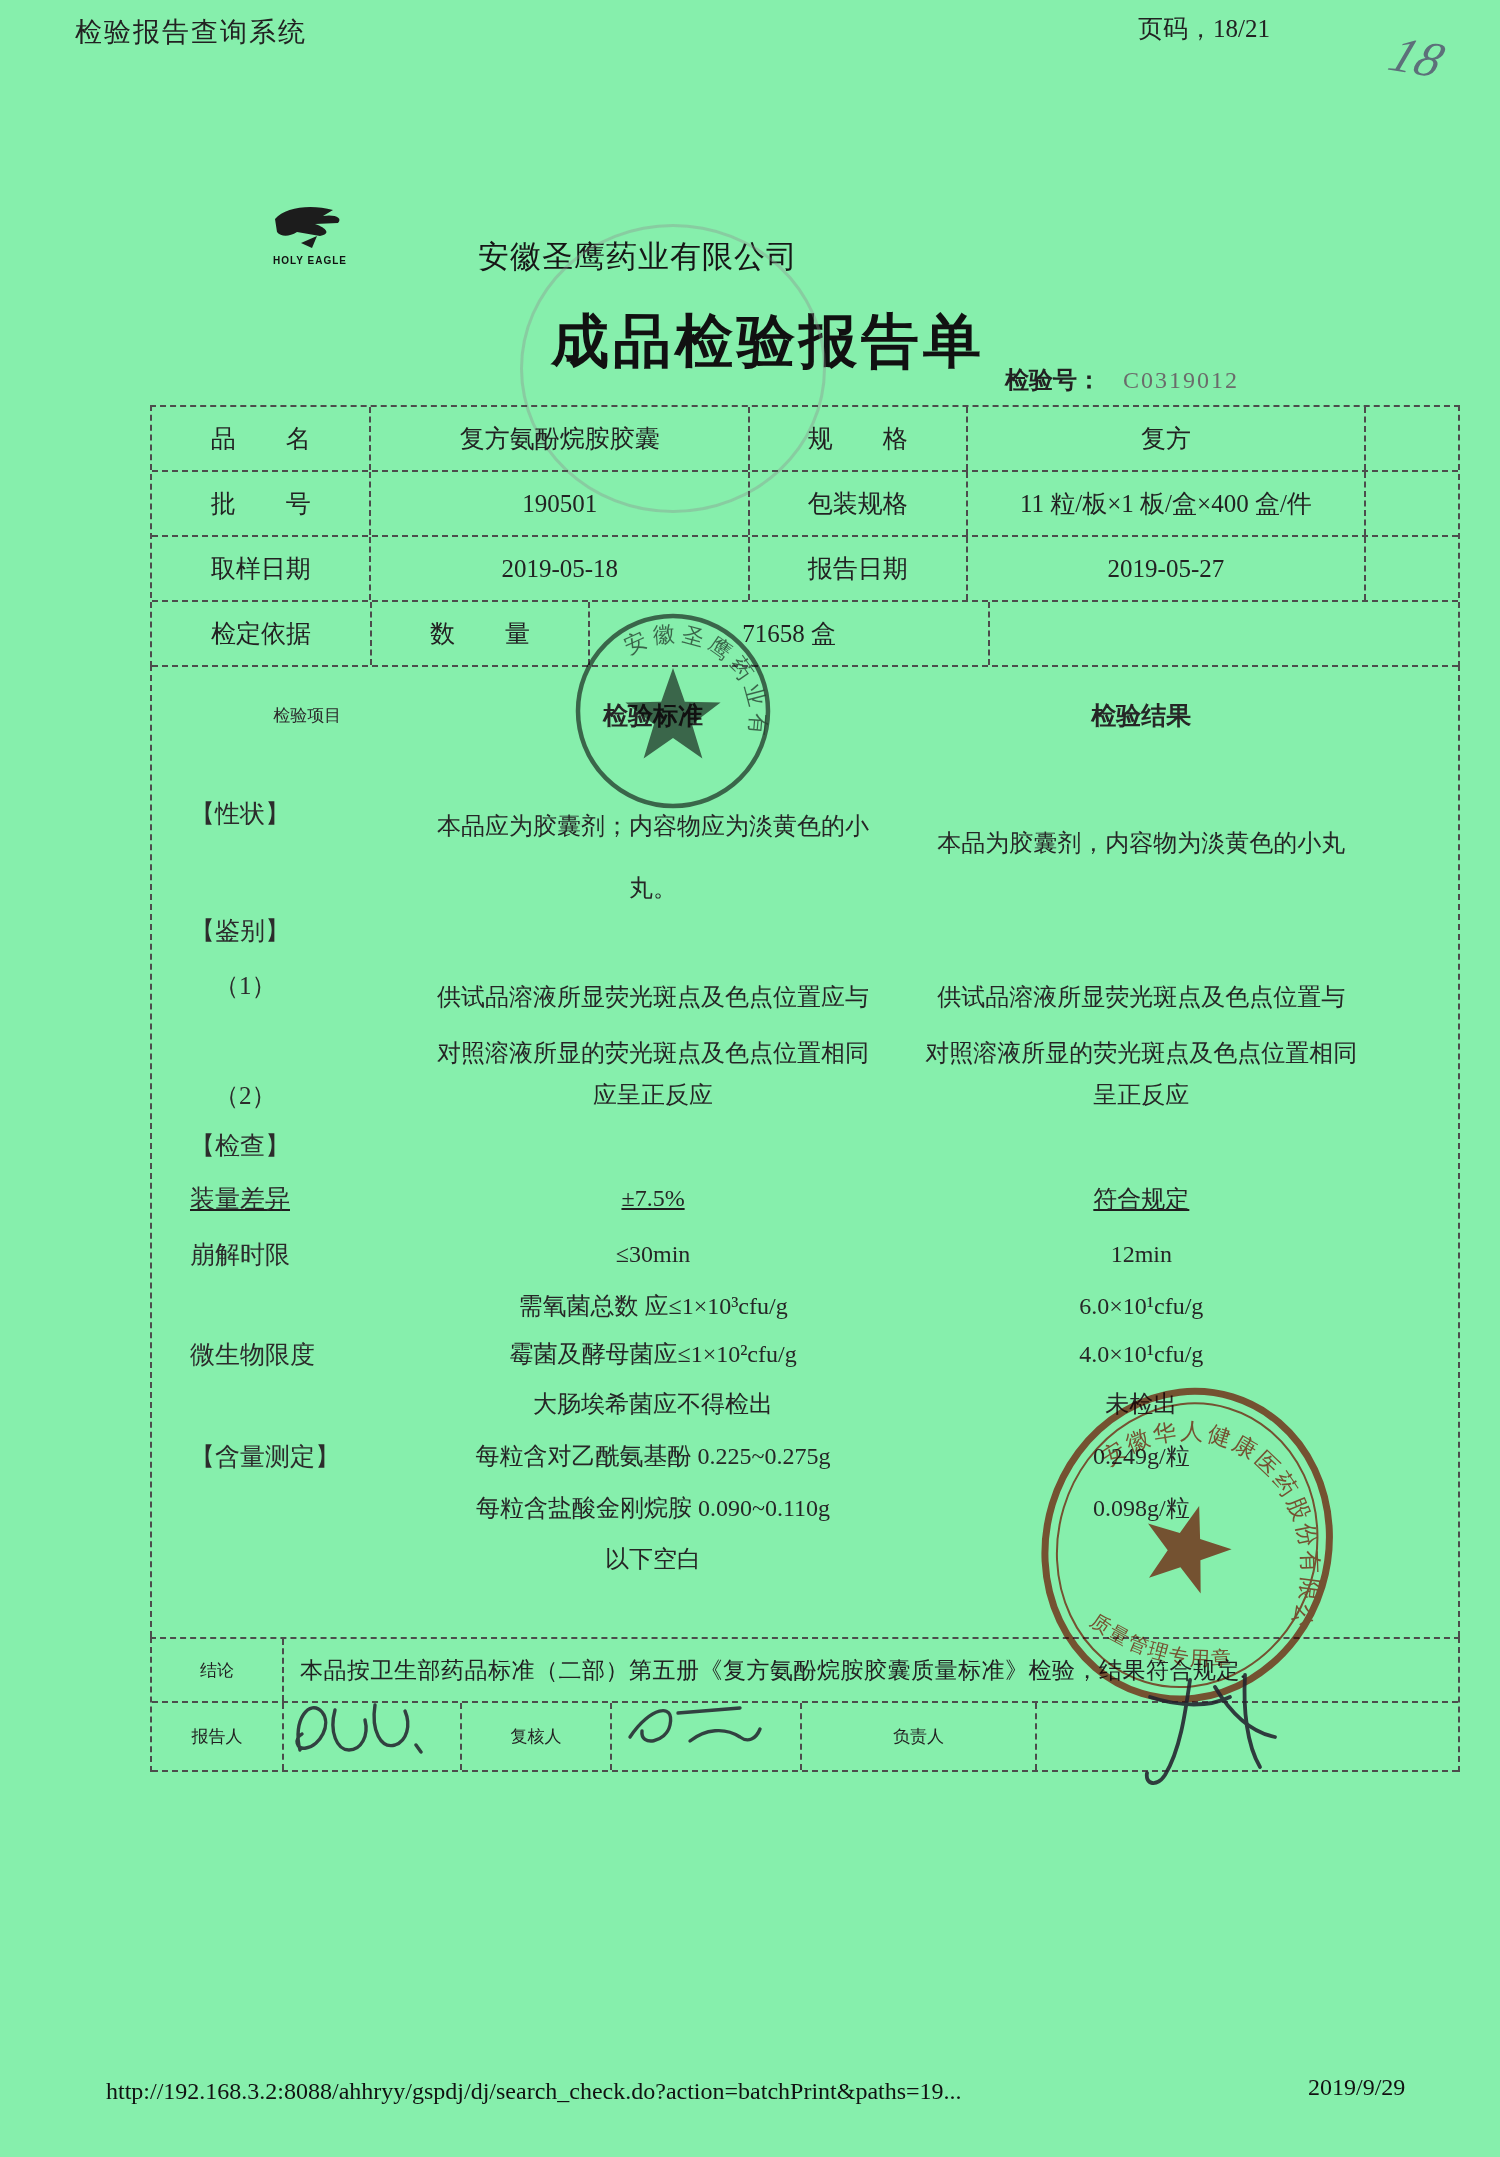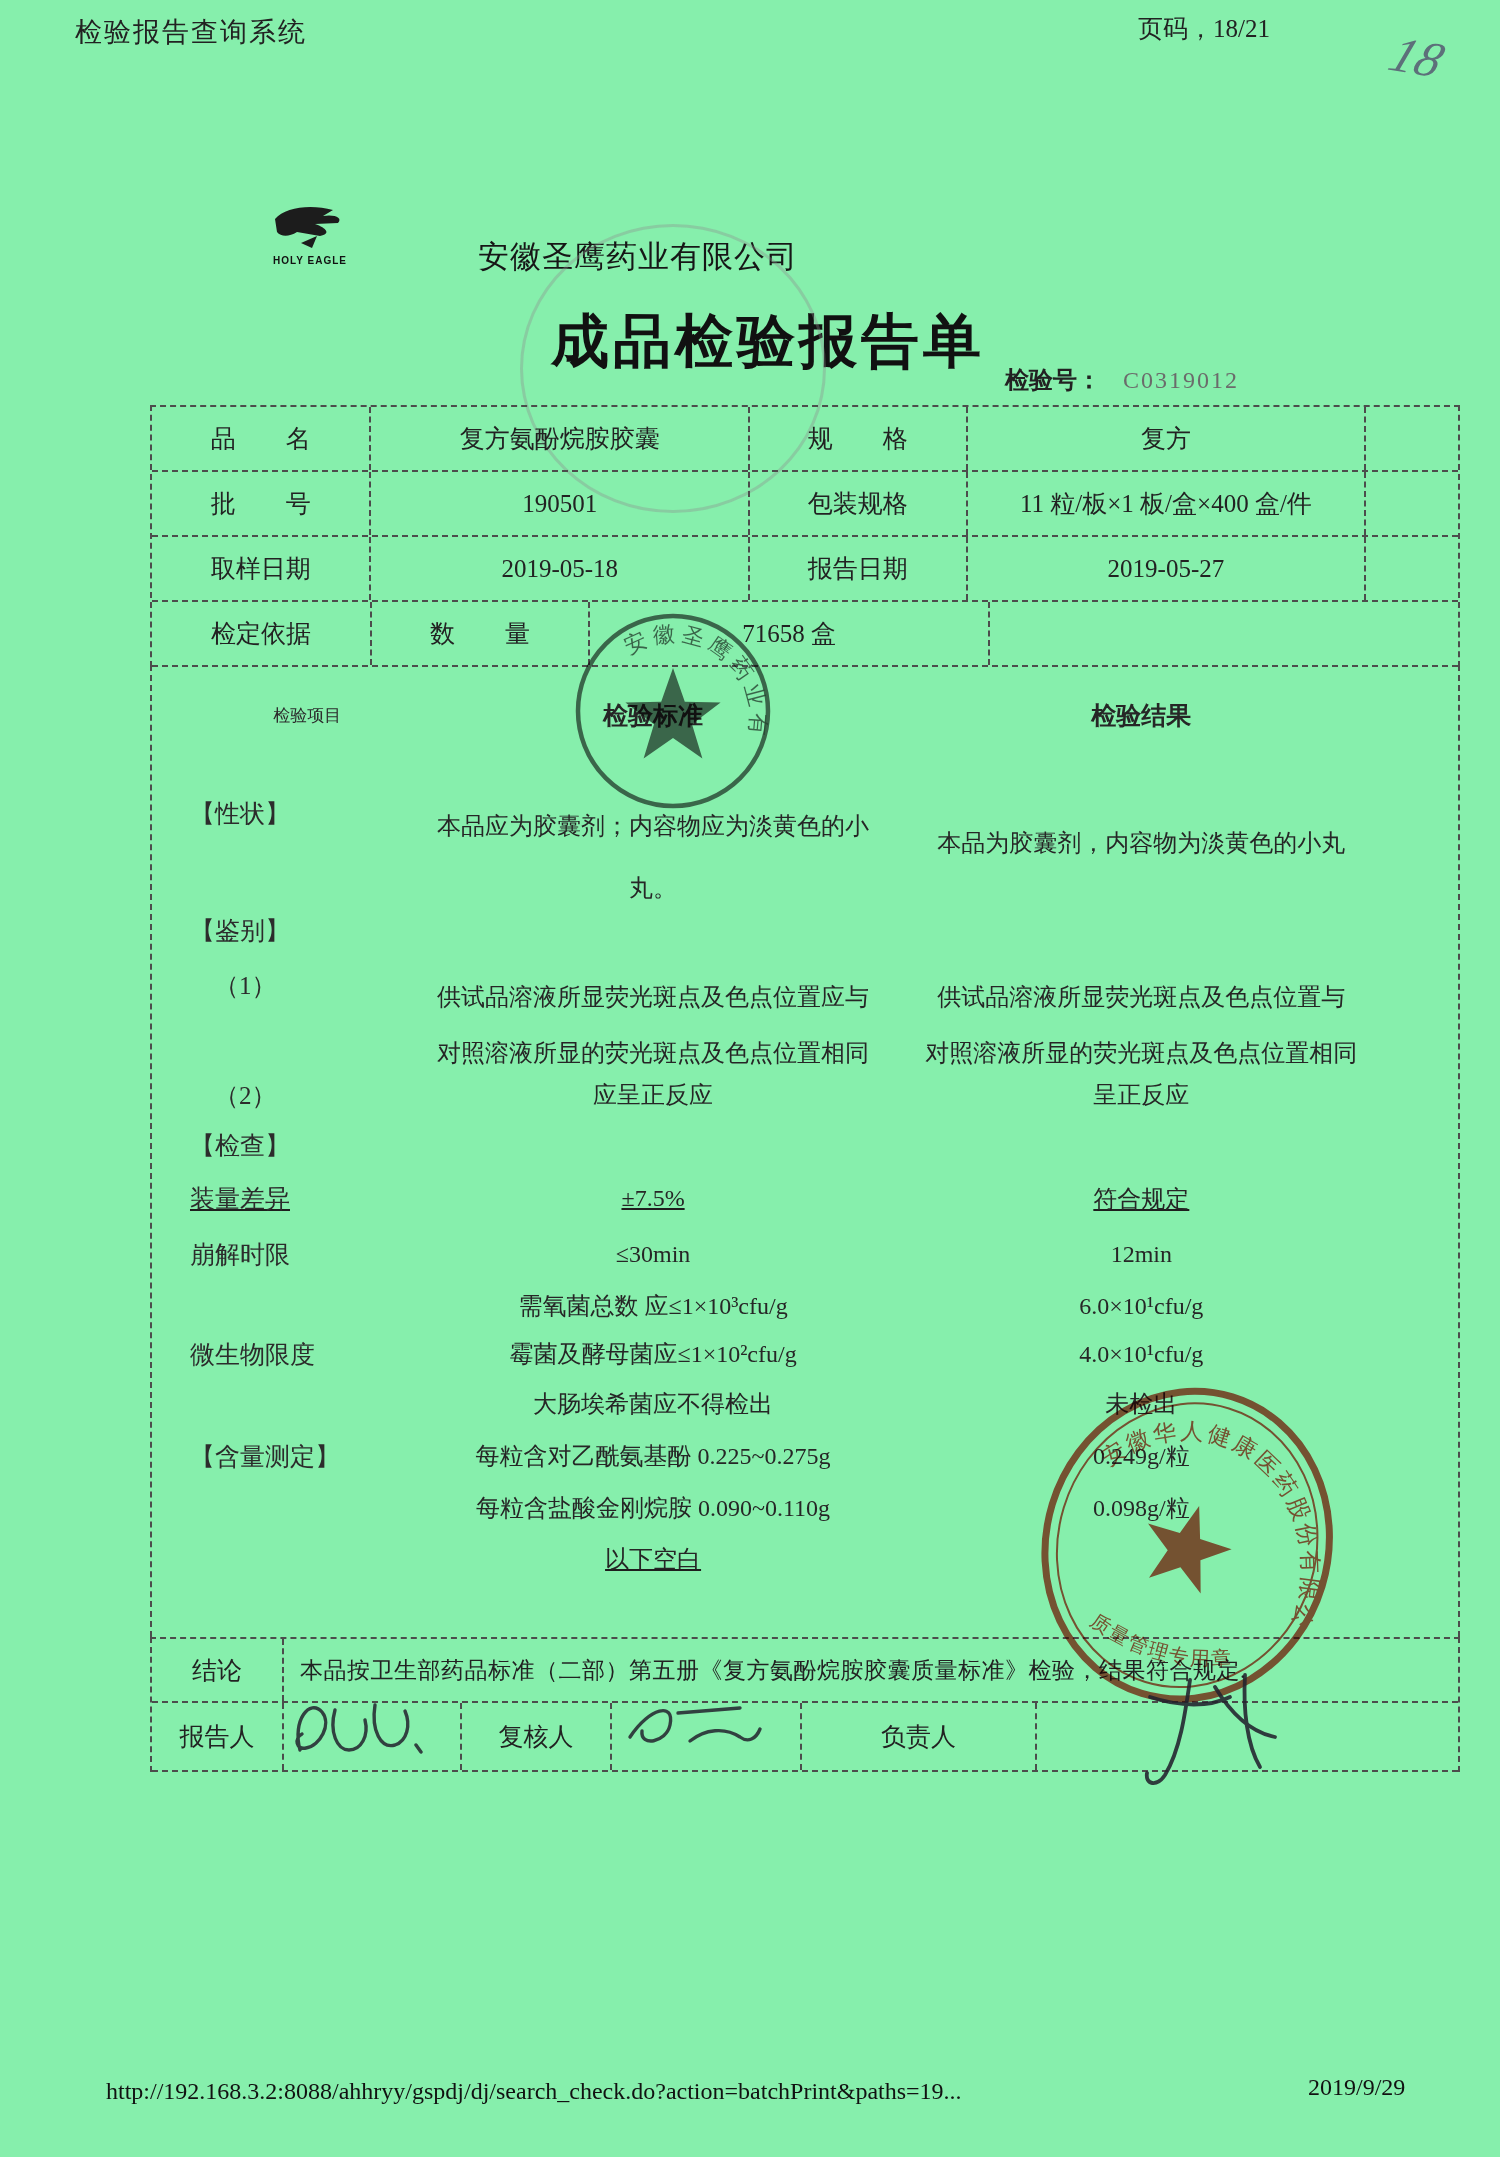--- a/index.html
+++ b/index.html
@@ -43,28 +43,28 @@
   .r1 .sc-std{padding-top:30px;line-height:62px;}
   .r1 .sc-res{padding-top:62px;}
   .r2{height:50px;}
   .r3{height:115px;align-items:flex-start;}
   .r3 .sc-item{padding-top:14px;padding-left:62px;}
   .r3 .sc-std,.r3 .sc-res{padding-top:14px;line-height:56px;}
   .r4{height:50px;}
   .r4 .sc-item{padding-left:62px;}
   .r5{height:50px;}
   .r6{height:57px;text-decoration:underline;}.r7{height:55px;}.r8{height:48px;}.r9{height:48px;}.r10{height:52px;}
-  .r11{height:52px;}.r12{height:52px;}.r13{height:50px;text-decoration:underline;}
+  .r11{height:52px;}.r12{height:52px;}.r13{height:50px;}
   
   .concl{position:absolute;left:150px;top:1637px;width:1310px;box-sizing:border-box;
          border-top:2px dashed #4c4c4c;border-left:2px dashed #4c4c4c;border-right:2px dashed #4c4c4c;}
   .crow{display:flex;box-sizing:border-box;border-bottom:2px dashed #4c4c4c;}
   .crow1{height:64px;}
   .crow2{height:69px;}
-  .ccell{display:flex;align-items:center;justify-content:center;font-size:25px;box-sizing:border-box;color:#222;}
+  .ccell{display:flex;align-items:center;justify-content:center;font-size:17px;box-sizing:border-box;color:#222;}
   .c-lab{width:132px;}
   .c-text{flex:1;justify-content:flex-start;padding-left:16px;font-size:23px;letter-spacing:.5px;}
   .c-s1{width:178px;}.c-rev{width:150px;}.c-s2{width:190px;}.c-resp{width:235px;}.c-s3{flex:1;}
   
   .stamp-faint{position:absolute;left:520px;top:224px;width:300px;height:283px;border:3px solid #8d8d8d;
                border-radius:50%;opacity:.35;}
   .stamp-black{position:absolute;left:562px;top:600px;mix-blend-mode:multiply;opacity:.82;}
   .stamp-red{position:absolute;left:1036px;top:1382px;transform:rotate(17deg);mix-blend-mode:multiply;opacity:.88;}
   .sig-layer{position:absolute;left:150px;top:1655px;pointer-events:none;}
   

